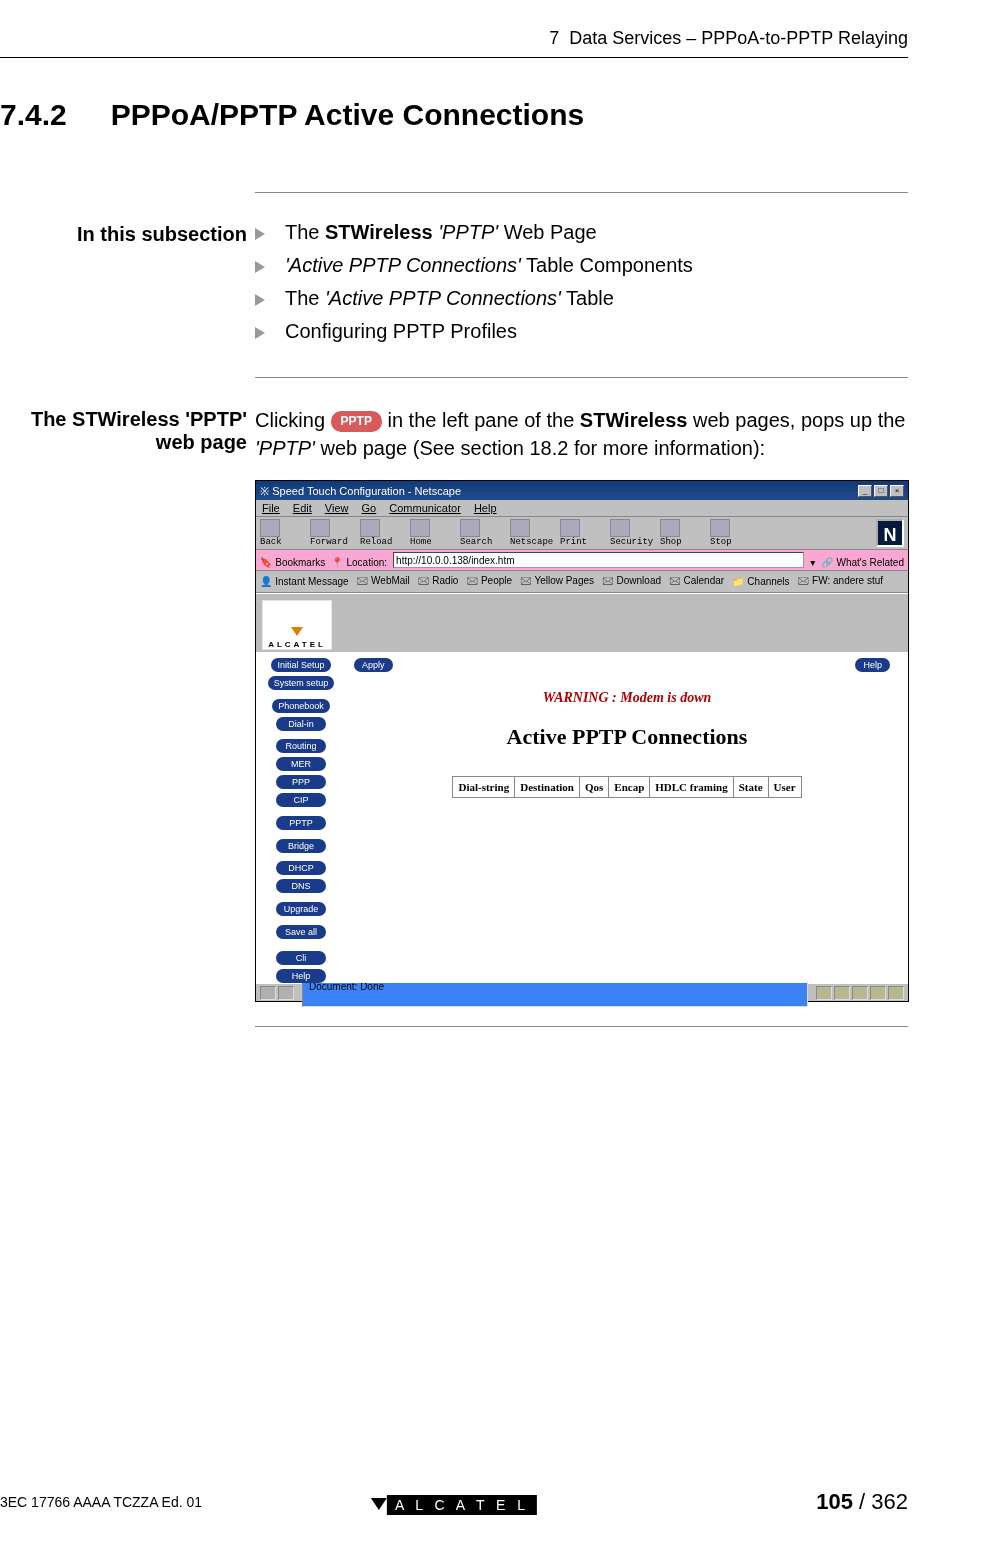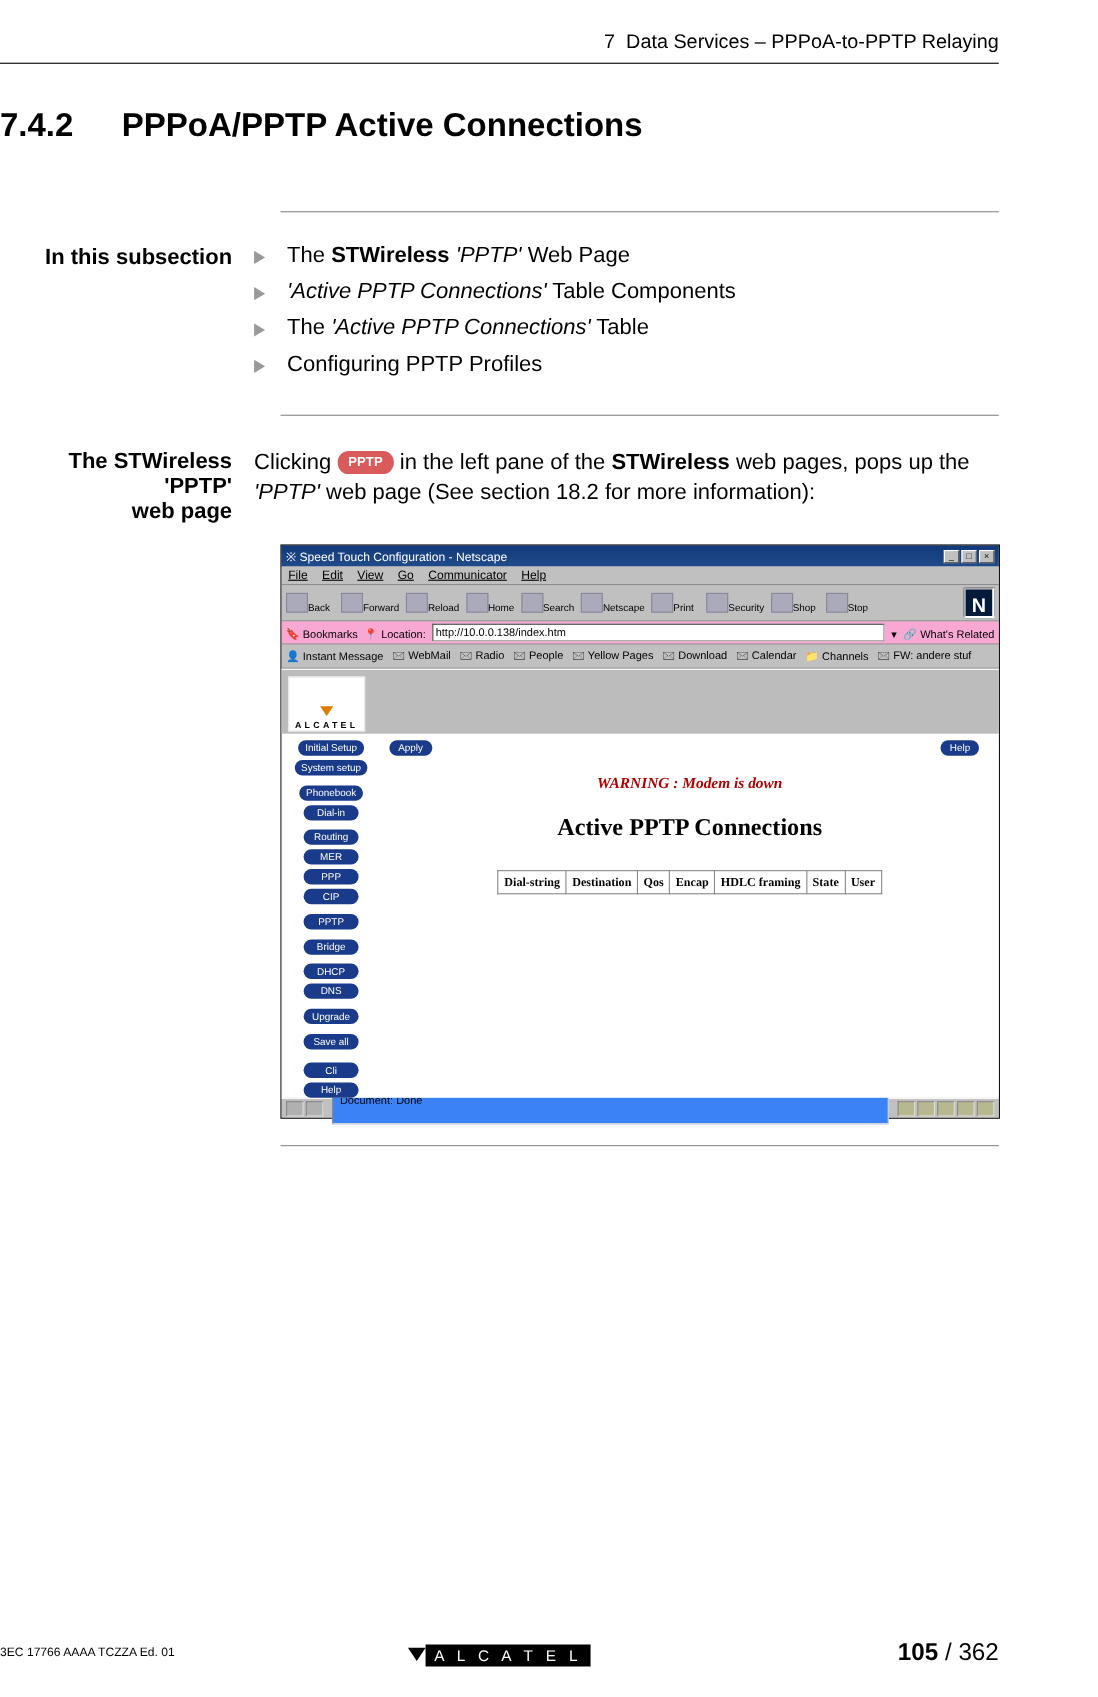--- a/index.html
+++ b/index.html
@@ -31,24 +31,24 @@
     font-weight: 700;
     display: flex;
     gap: 44px;
     margin-bottom: 60px;
   }
   .content-row {
     display: flex;
     align-items: flex-start;
   }
   .label-col {
-    width: 231px;
+    width: 255px;
     flex-shrink: 0;
     text-align: right;
-    padding-right: 20px;
+    padding-right: 8px;
     font-size: 20px;
     font-weight: 700;
     padding-top: 2px;
   }
   .body-col {
     flex: 1;
   }
   .hr-section {
     border: none;
     border-top: 1px solid #888;
@@ -126,22 +126,22 @@
   .menubar span { margin-right: 10px; text-decoration: underline; }
   .toolbar {
     background: #c0c0c0;
     display: flex;
     align-items: center;
     padding: 2px 4px;
     border-bottom: 1px solid #888;
     gap: 6px;
   }
   .tb-btn {
-    display: flex; flex-direction: row; align-items: flex-end;
-    font-size: 9px; min-width: 44px;
+    display: flex; flex-direction: column; align-items: flex-start;
+    font-size: 9px; min-width: 44px; font-family: Liberation Mono, monospace;
   }
   .tb-btn .ico { width: 20px;height:18px;background:#aab; border:1px solid #889;}
   .toolbar .n-logo {
     margin-left:auto; width:28px;height:28px;
     background:#041a3a; color:#fff; font-weight:700;
     font-size:18px; text-align:center; line-height:28px;
     border:2px inset #fff;
   }
   .locbar {
     background:#f9a8d4;display:flex;align-items:flex-end;
@@ -233,21 +233,21 @@
     display:flex;gap:2px;padding:0 4px;
   }
   .statusbar .sb-right span {
     width:16px;height:14px;background:#b8b890;border:1px inset #ddd;
   }
 
   .footer {
     position:absolute;bottom:28px;left:0;right:90px;
     display:flex;justify-content:space-between;align-items:center;
   }
-  .footer-left { font-size:11px; }
+  .footer-left { font-size:14px; }
   .footer-logo {
     position:absolute;left:50%;transform:translateX(-50%);bottom:0;
     display:flex;flex-direction:row;align-items:center;
   }
   .footer-logo .tri {
     width:0;height:0;border-left:8px solid transparent;border-right:8px solid transparent;
     border-top:12px solid #000;margin-bottom:2px;
   }
   .footer-logo .bar {
     background:#000;color:#fff;letter-spacing:4px;font-size:14px;

